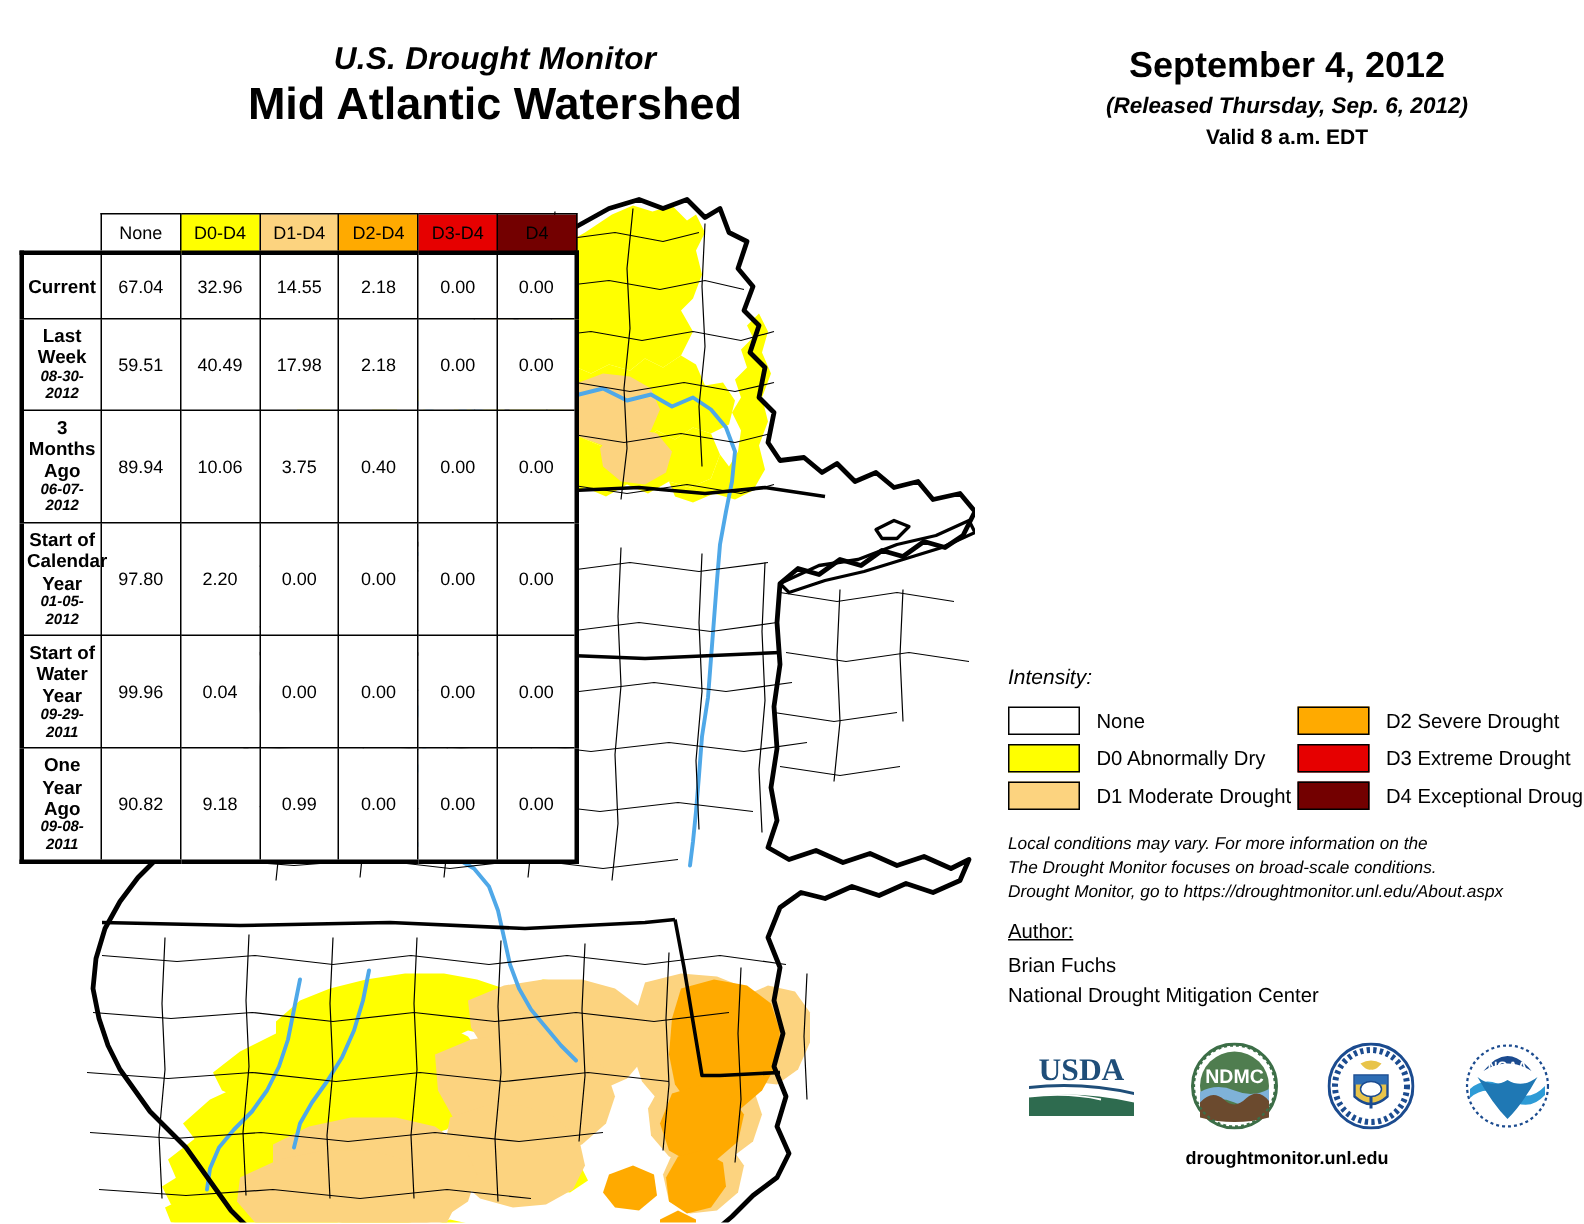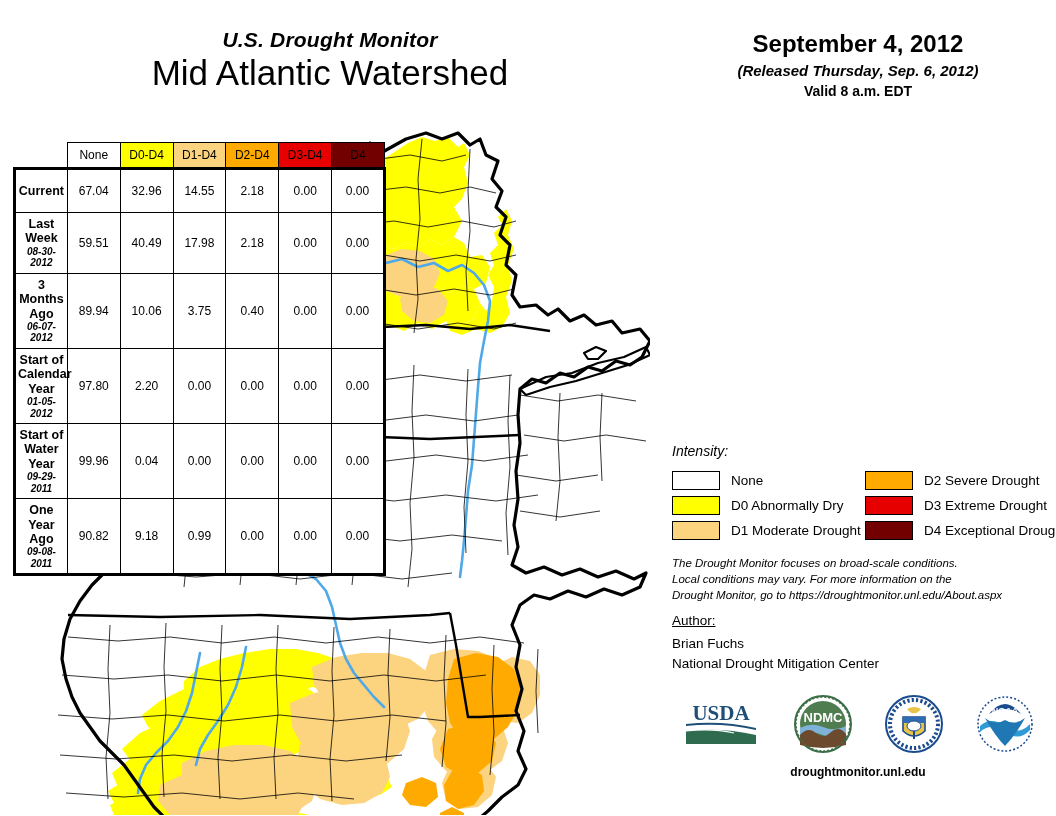--- a/index.html
+++ b/index.html
@@ -29,22 +29,22 @@
   }
   #map-subtitle {
     font-size: 21px;
     font-weight: bold;
     font-style: italic;
     letter-spacing: .2px;
     color: #000;
     line-height: 1.1;
   }
   #map-title {
-    font-size: 35px;
-    font-weight: normal;
+    font-size: 30px;
+    font-weight: bold;
     color: #000;
     line-height: 1.15;
     margin-top: 2px;
   }
   #map-figure {
     position: absolute;
     left: 50px; top: 125px;
     width: 600px; height: 690px;
   }
 
@@ -497,22 +497,22 @@
     <span class="legend-swatch" style="background:#E60000"></span>
     <span class="legend-label">D3 Extreme Drought</span>
   </div>
   <div class="legend-row">
     <span class="legend-swatch" style="background:#730000"></span>
     <span class="legend-label">D4 Exceptional Drought</span>
   </div>
 </div>
 
 <div id="disclaimer">
+  <div>Local conditions may vary. For more information on the</div>
   <div>The Drought Monitor focuses on broad-scale conditions.</div>
-  <div>Local conditions may vary. For more information on the</div>
   <div>Drought Monitor, go to https://droughtmonitor.unl.edu/About.aspx</div>
 </div>
 
 <div id="author-heading">Author:</div>
 <div id="author-lines">
   <div>Brian Fuchs</div>
   <div>National Drought Mitigation Center</div>
 </div>
 
 <div id="logo-strip">

